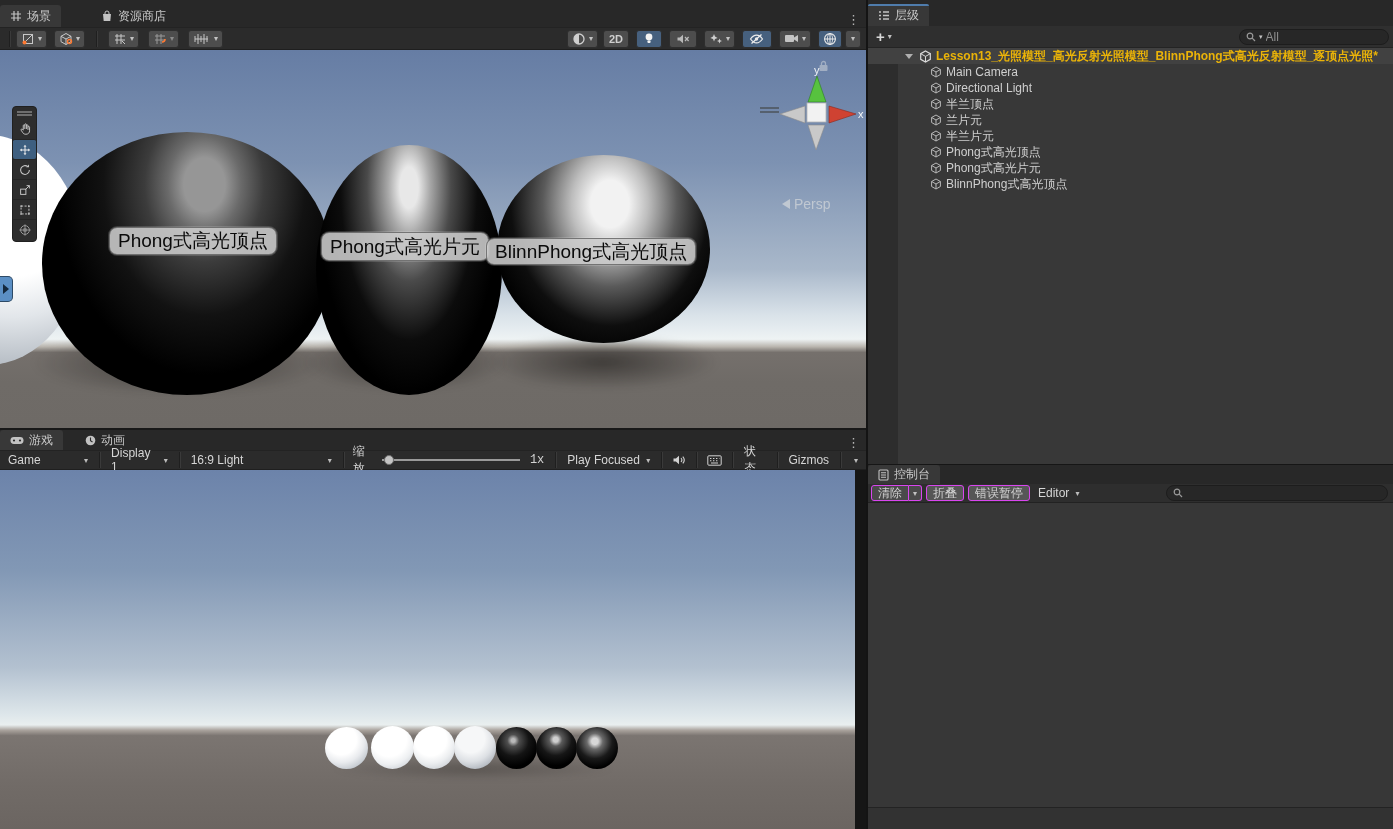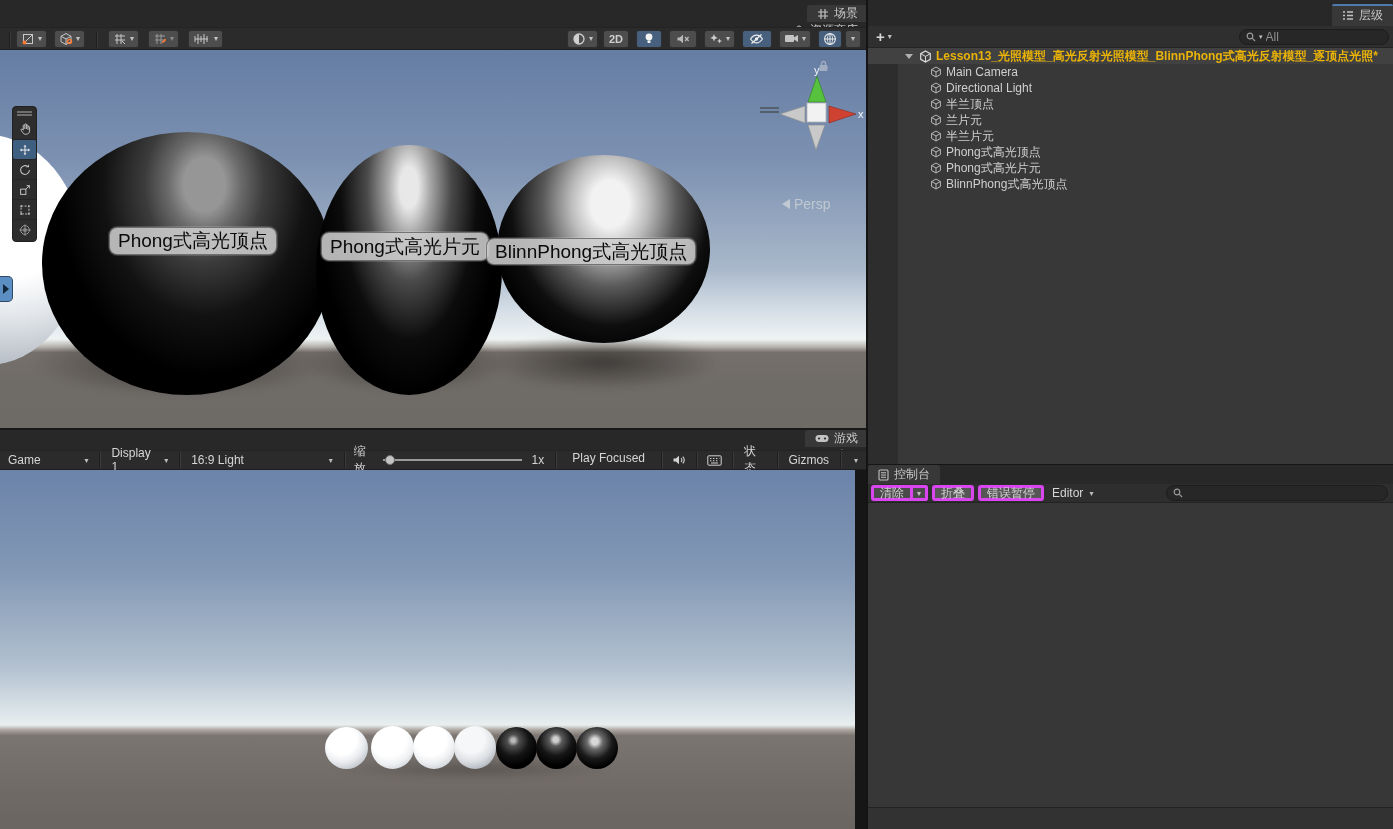--- a/index.html
+++ b/index.html
@@ -1,21 +1,21 @@
 <!DOCTYPE html>
 <html><head>
 <meta charset="utf-8">
 <style>
   html,body{margin:0;padding:0;background:#1e1e1e;}
   *{box-sizing:border-box;font-family:"Liberation Sans","DejaVu Sans",sans-serif;}
   #app{position:relative;width:1393px;height:829px;overflow:hidden;background:#282828;color:#d4d4d4;font-size:12px;}
   .abs{position:absolute;}
 
   
-  .tabbar{background:#282828;display:flex;align-items:flex-end;flex-direction:column;}
+  .tabbar{background:#282828;display:flex;align-items:flex-end;}
   .tab{height:22px;display:flex;align-items:center;gap:5px;padding:0 10px;color:#c9c9c9;background:#282828;position:relative;}
   .tab.active{background:#383838;border-radius:3px 3px 0 0;}
   .tab.active.focused::before{content:"";position:absolute;left:0;top:0;right:0;height:2px;background:#4f7cac;border-radius:3px 3px 0 0;}
   .kebab{margin-left:auto;color:#b5b5b5;padding:0 8px;font-size:13px;letter-spacing:0;cursor:default;}
   .toolbar{background:#2b2b2b;display:flex;align-items:center;border-top:1px solid #232323;border-bottom:1px solid #1f1f1f;}
   .tbtn{background:#4d4d4d;border:1px solid #2e2e2e;border-radius:3px;height:18px;display:flex;align-items:center;justify-content:center;padding:0 4px;margin:0 1px;color:#cfcfcf;}
   .tbtn.blue{background:#46607e;}
   .tbtn .dd{font-size:8px;color:#c2c2c2;margin-left:3px;}
   .dd-only{font-size:8px;color:#c2c2c2;}
   .vsep{width:1px;height:16px;background:#1f1f1f;margin:0 5px;box-shadow:1px 0 0 #3a3a3a;}
@@ -69,21 +69,21 @@
   .plus-btn{color:#d8d8d8;font-size:15px;font-weight:700;display:flex;align-items:center;gap:3px;padding:0 4px;}
   .searchbox{display:flex;align-items:center;background:#272727;border:1px solid #1d1d1d;border-radius:9px;height:16px;padding:0 6px;gap:3px;}
   .searchbox input{background:transparent;border:none;outline:none;color:#d6d6d6;font-size:12px;width:100%;padding:0;}
   .searchbox input::placeholder{color:#8f8f8f;}
   #hier-search{margin-left:auto;width:150px;}
 
   
   #console-tabbar{left:868px;top:464px;width:525px;height:20px;background:#282828;display:flex;align-items:flex-end;border-top:1px solid #161616;}
   #console-tabbar .tab{height:19px;}
   #console-toolbar{left:868px;top:484px;width:525px;height:19px;background:#2e2e2e;display:flex;align-items:center;padding:0 3px;border-bottom:1px solid #222;}
-  .cbtn{background:#4a4a4a;border:3px solid #d946ef;height:16px;display:flex;align-items:center;padding:0 6px;color:#d2d2d2;}
+  .cbtn{background:#4a4a4a;border:1px solid #d946ef;height:16px;display:flex;align-items:center;padding:0 6px;color:#d2d2d2;}
   .cbtn.toggled{background:#565656;}
   .cbtn.first{border-radius:3px 0 0 3px;}
   .cbtn.last{border-radius:0 3px 3px 0;border-left:none;padding:0 4px;}
   .cbtn.solo{border-radius:3px;margin-left:4px;}
   #console-search{width:222px;margin-left:auto;margin-right:2px;}
   #console-content{left:868px;top:503px;width:525px;height:326px;background:#373737;}
   #console-detail{left:868px;top:807px;width:525px;height:22px;background:#323232;border-top:1px solid #232323;}
 </style>
 </head>
 <body>
@@ -372,25 +372,25 @@
     <div class="txt-dd" style="width:160px;">
       <span>16:9 Light</span>
       <span class="dd" style="margin-left:auto">▾</span>
     </div>
     <div class="vsep"></div>
     <span style="padding:0 2px 0 4px;">缩放</span>
     <div class="slider">
       <div class="track"></div>
       <div class="knob"></div>
     </div>
-    <span style="padding:0 6px;">1x</span>
+    <span style="padding:0 6px;font-family:Liberation Mono, monospace;">1x</span>
 
     <div style="margin-left:auto;display:flex;align-items:center;height:100%;">
       <div class="vsep"></div>
-      <div class="txt-dd" style="width:104px;flex-direction:column;">
+      <div class="txt-dd" style="width:104px;">
         <span>Play Focused</span>
         <span class="dd" style="margin-left:auto">▾</span>
       </div>
       <div class="vsep"></div>
       <div class="txt-dd" style="padding:0 5px;">
         <span class="ico">
           <svg width="14" height="12" viewBox="0 0 14 12">
               <path d="M1.5 4.5h2.4L7 1.8v8.4L3.9 7.5H1.5z" fill="#d2d2d2"></path>
               <path d="M9 4a3 3 0 010 4M10.8 2.6a5.2 5.2 0 010 6.8" stroke="#d2d2d2" fill="none" stroke-width="1.1"></path>
             </svg>

